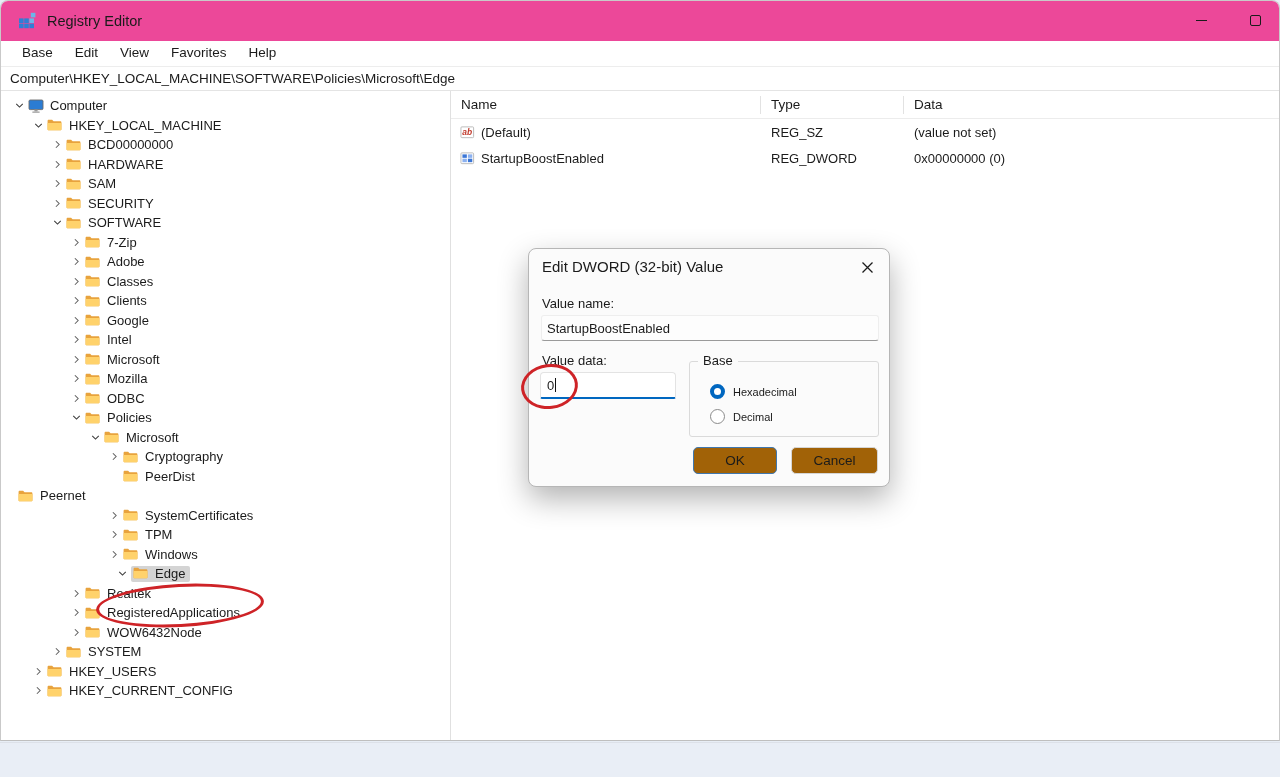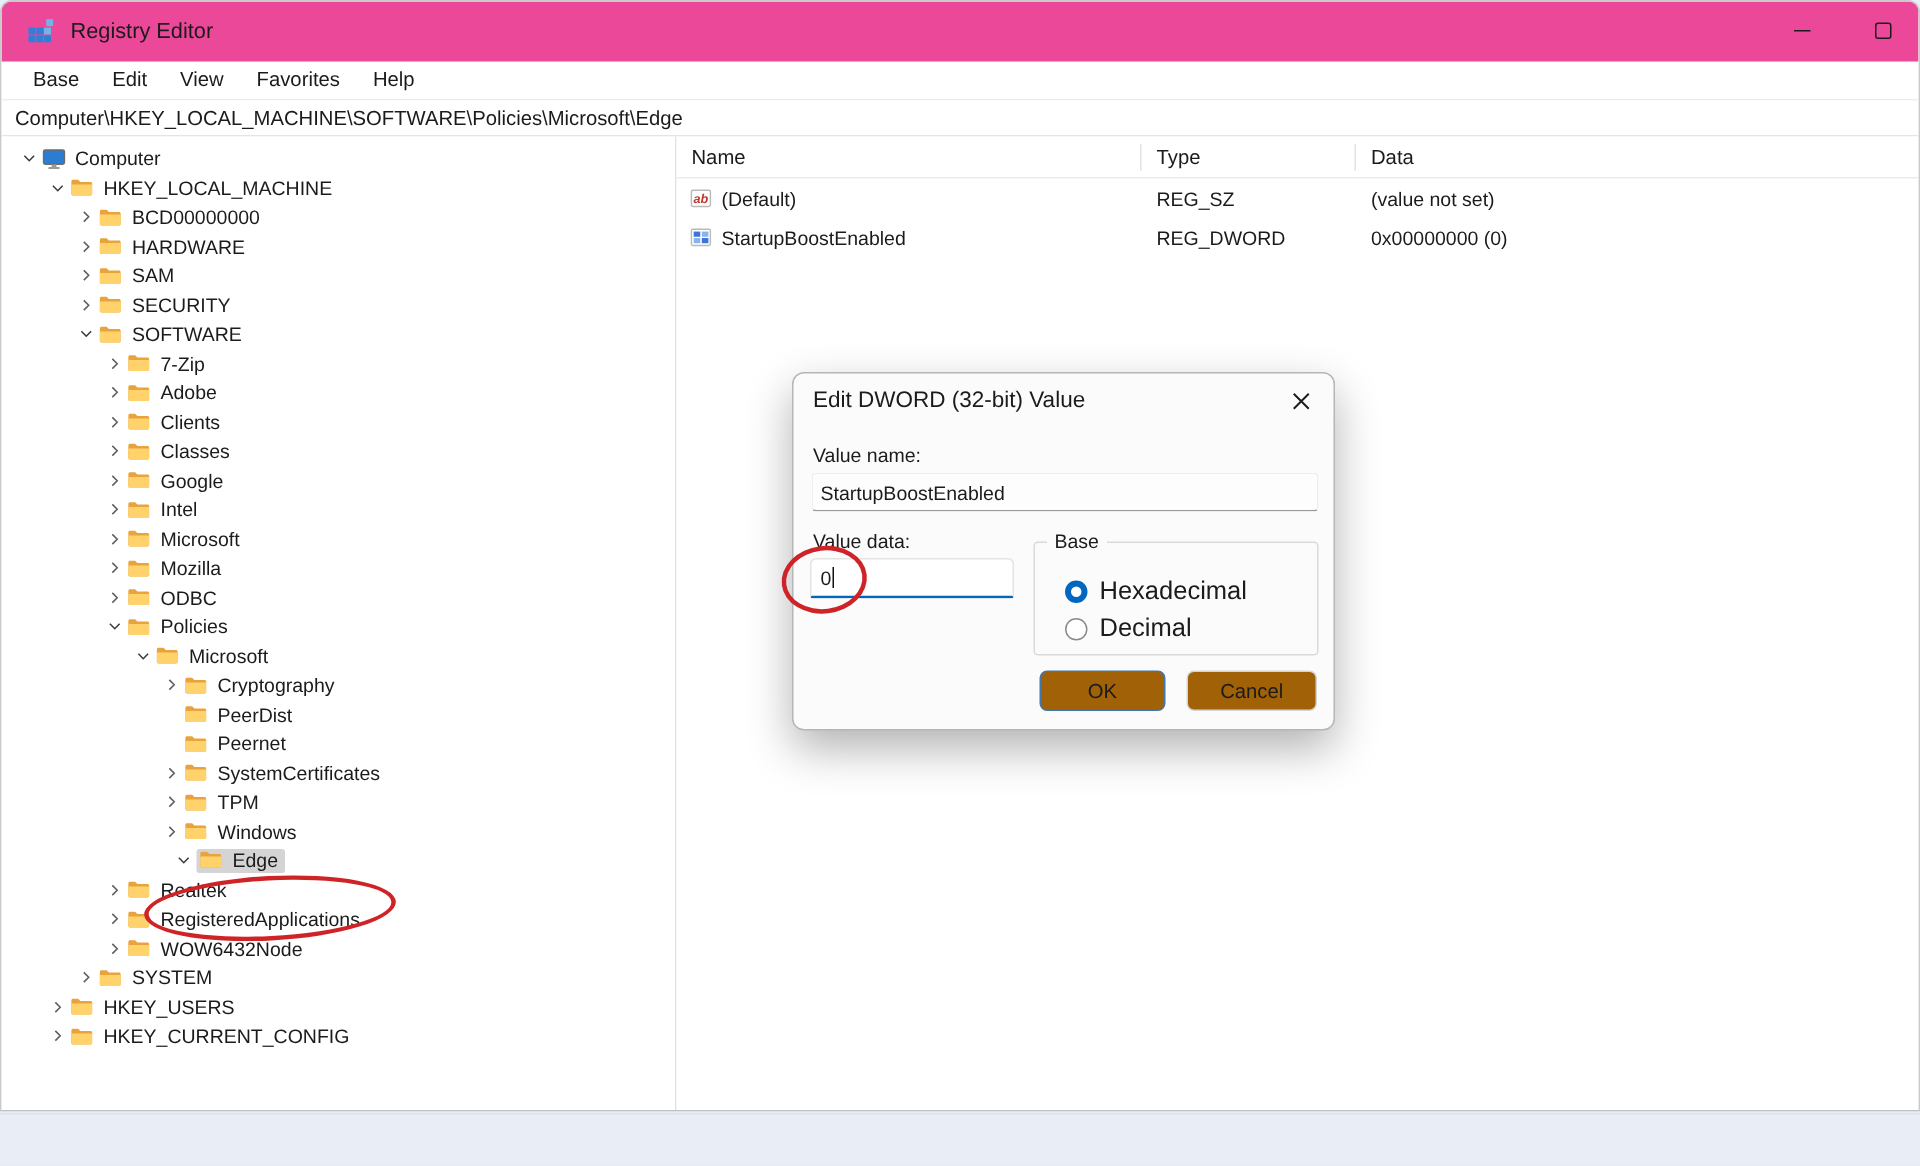--- a/index.html
+++ b/index.html
@@ -55,21 +55,21 @@
   #dialog .value-data-field { position:absolute; left:11px; top:123px; width:136px; height:27px;
     background:#fff; border:1px solid #e3e3e3; border-bottom:2px solid #0067c0; border-radius:4px 4px 2px 2px;
     font-size:13px; display:flex; align-items:center; padding-left:6px; }
   #dialog .caret { width:1px; height:14px; background:#111; margin-left:1px; }
   #dialog .groupbox { position:absolute; left:160px; top:112px; width:190px; height:76px;
     background:#fbfbfb; border:1px solid #dadada; border-radius:3px; }
   #dialog .groupbox .legend { position:absolute; left:8px; top:-9px; background:#fbfbfb; padding:0 5px; font-size:13px; }
   .radio-row { position:absolute; left:20px; display:flex; align-items:center; }
   .radio-row .radio { width:15px; height:15px; border-radius:50%; background:#fff; border:1px solid #8b8b8b; margin-right:8px; flex:none; }
   .radio-row .radio.checked { border:4.5px solid #0067c0; }
-  .radio-row .radio-label { font-size:17px; }
+  .radio-row .radio-label { font-size:11px; }
   #radio-hex { top:22px; } #radio-dec { top:47px; }
   .dlg-btn { position:absolute; top:198px; height:27px; border-radius:5px; background:#a16207;
     display:flex; align-items:center; justify-content:center; font-size:13.5px; }
   #ok-btn { left:164px; width:84px; border:1.6px solid #4077ae; }
   #cancel-btn { left:262px; width:87px; border:1px solid #d5d5d5; }
 
   
   .annotation { position:absolute; border:3.5px solid #ce2327; border-radius:50%; pointer-events:none; z-index:50; }
   #annot-edge { left:96px; top:584px; width:168px; height:43px; transform:rotate(-3deg); }
   #annot-value { left:521px; top:364px; width:57px; height:45px; transform:rotate(-7deg); }
@@ -273,37 +273,37 @@
                 <path d="M6 4l4 4-4 4" fill="none" stroke="#5f5f5f" stroke-width="1.3"></path>
               </svg>
             </span>
             <span class="wrap">
               <span class="node-icon">
                 <svg viewBox="0 0 16 13" width="15" height="12">
                   <path d="M.5 2.1C.5 1.4 1 .9 1.7.9h3.7L7 2.5h7.3c.7 0 1.2.5 1.2 1.2v7.4c0 .7-.5 1.2-1.2 1.2H1.7c-.7 0-1.2-.5-1.2-1.2z" fill="#e8a33d"></path>
                   <path d="M.5 4.4h15v6.7c0 .7-.5 1.2-1.2 1.2H1.7c-.7 0-1.2-.5-1.2-1.2z" fill="#ffd26b"></path>
                 </svg>
               </span>
+              <span class="node-label">Classes</span>
+            </span>
+          </div>
+          <div class="tree-row" style="padding-left: 67px;">
+            <span class="expander">
+              <svg viewBox="0 0 16 16" width="13" height="13">
+                <path d="M6 4l4 4-4 4" fill="none" stroke="#5f5f5f" stroke-width="1.3"></path>
+              </svg>
+            </span>
+            <span class="wrap">
+              <span class="node-icon">
+                <svg viewBox="0 0 16 13" width="15" height="12">
+                  <path d="M.5 2.1C.5 1.4 1 .9 1.7.9h3.7L7 2.5h7.3c.7 0 1.2.5 1.2 1.2v7.4c0 .7-.5 1.2-1.2 1.2H1.7c-.7 0-1.2-.5-1.2-1.2z" fill="#e8a33d"></path>
+                  <path d="M.5 4.4h15v6.7c0 .7-.5 1.2-1.2 1.2H1.7c-.7 0-1.2-.5-1.2-1.2z" fill="#ffd26b"></path>
+                </svg>
+              </span>
               <span class="node-label">Clients</span>
-            </span>
-          </div>
-          <div class="tree-row" style="padding-left: 67px;">
-            <span class="expander">
-              <svg viewBox="0 0 16 16" width="13" height="13">
-                <path d="M6 4l4 4-4 4" fill="none" stroke="#5f5f5f" stroke-width="1.3"></path>
-              </svg>
-            </span>
-            <span class="wrap">
-              <span class="node-icon">
-                <svg viewBox="0 0 16 13" width="15" height="12">
-                  <path d="M.5 2.1C.5 1.4 1 .9 1.7.9h3.7L7 2.5h7.3c.7 0 1.2.5 1.2 1.2v7.4c0 .7-.5 1.2-1.2 1.2H1.7c-.7 0-1.2-.5-1.2-1.2z" fill="#e8a33d"></path>
-                  <path d="M.5 4.4h15v6.7c0 .7-.5 1.2-1.2 1.2H1.7c-.7 0-1.2-.5-1.2-1.2z" fill="#ffd26b"></path>
-                </svg>
-              </span>
-              <span class="node-label">Classes</span>
             </span>
           </div>
           <div class="tree-row" style="padding-left: 67px;">
             <span class="expander">
               <svg viewBox="0 0 16 16" width="13" height="13">
                 <path d="M6 4l4 4-4 4" fill="none" stroke="#5f5f5f" stroke-width="1.3"></path>
               </svg>
             </span>
             <span class="wrap">
               <span class="node-icon">
@@ -432,21 +432,21 @@
             <span class="wrap">
               <span class="node-icon">
                 <svg viewBox="0 0 16 13" width="15" height="12">
                   <path d="M.5 2.1C.5 1.4 1 .9 1.7.9h3.7L7 2.5h7.3c.7 0 1.2.5 1.2 1.2v7.4c0 .7-.5 1.2-1.2 1.2H1.7c-.7 0-1.2-.5-1.2-1.2z" fill="#e8a33d"></path>
                   <path d="M.5 4.4h15v6.7c0 .7-.5 1.2-1.2 1.2H1.7c-.7 0-1.2-.5-1.2-1.2z" fill="#ffd26b"></path>
                 </svg>
               </span>
               <span class="node-label">PeerDist</span>
             </span>
           </div>
-          <div class="tree-row" style="padding-left: 105px;">
+          <div class="tree-row" style="">
             <span class="expander"></span>
             <span class="wrap">
               <span class="node-icon">
                 <svg viewBox="0 0 16 13" width="15" height="12">
                   <path d="M.5 2.1C.5 1.4 1 .9 1.7.9h3.7L7 2.5h7.3c.7 0 1.2.5 1.2 1.2v7.4c0 .7-.5 1.2-1.2 1.2H1.7c-.7 0-1.2-.5-1.2-1.2z" fill="#e8a33d"></path>
                   <path d="M.5 4.4h15v6.7c0 .7-.5 1.2-1.2 1.2H1.7c-.7 0-1.2-.5-1.2-1.2z" fill="#ffd26b"></path>
                 </svg>
               </span>
               <span class="node-label">Peernet</span>
             </span>

